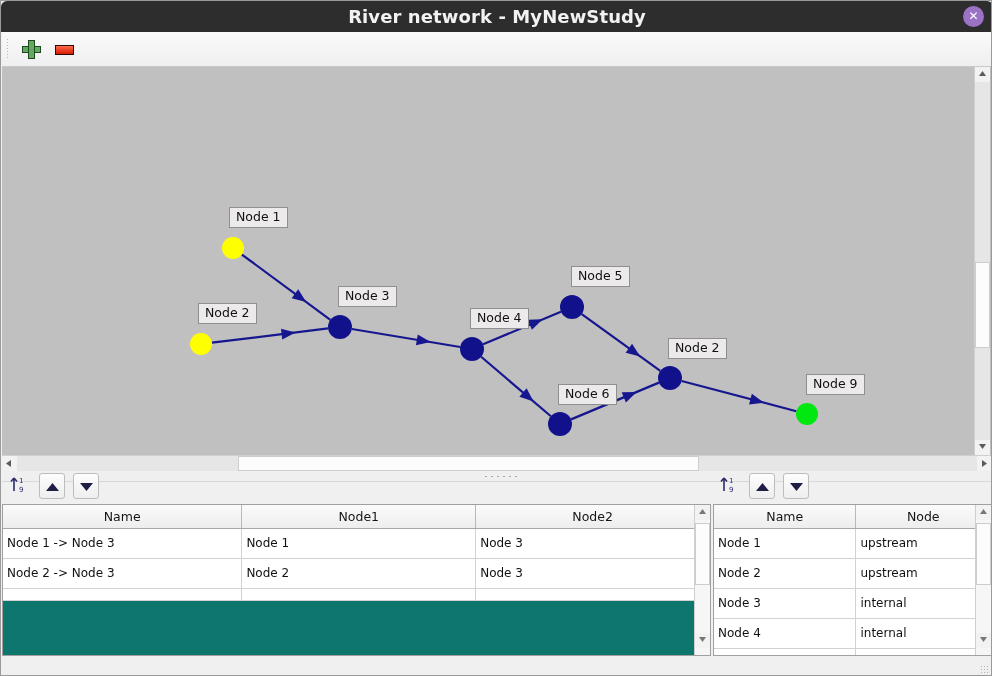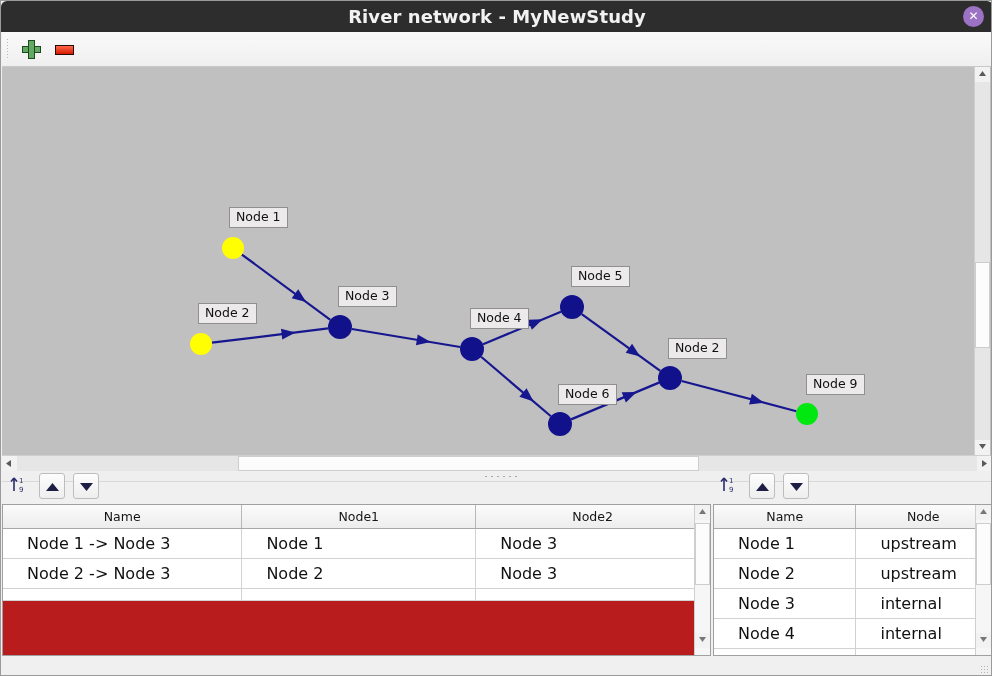--- a/index.html
+++ b/index.html
@@ -127,39 +127,39 @@
   .mini-btn {
     position: absolute; top: 0; width: 26px; height: 26px;
     background: linear-gradient(#fdfdfd, #eeeeee);
     border: 1px solid #bdbdbd; border-radius: 3px; cursor: pointer;
   }
   .mini-btn.flat { background: none; border: 1px solid transparent; }
   .mini-btn svg { display: block; margin: 0 auto; }
 
   
   .table-wrap {
-    position: absolute; background: #b91c1c;
+    position: absolute; background: #0f766e;
     border: 1px solid #a0a0a0; overflow: hidden;
   }
   #left-table-wrap  { left: 1px;   top: 503px; width: 709px; height: 152px; }
   #right-table-wrap { left: 712px; top: 503px; width: 279px; height: 152px; }
 
   table.grid { border-collapse: collapse; width: 100%; table-layout: fixed; }
   table.grid th {
     background: linear-gradient(#fbfbfb, #ededed);
     border-right: 1px solid #b8b8b8;
     border-bottom: 1px solid #a8a8a8;
     font-weight: normal; font-size: 12.5px; color: #151515;
     height: 23px; text-align: center;
   }
   table.grid td {
     border-right: 1px solid #d2d2d2;
     border-bottom: 1px solid #d2d2d2;
-    font-size: 16px; color: #111;
-    height: 30px; padding: 0 24px; text-align: left;
+    font-size: 12px; color: #111;
+    height: 30px; padding: 0 4px; text-align: left;
     background: #fff; white-space: nowrap; overflow: hidden;
   }
   table.grid tr.spacer td { height: 12px; border-bottom: 1px solid #d2d2d2; }
 
   .tbl-vscroll {
     position: absolute; top: 0; right: 0; width: 16px; height: 100%;
     background: #f6f6f6; border-left: 1px solid #cfcfcf;
   }
   #bottom-strip {
     position: absolute; left: 1px; top: 655px; width: 990px; height: 20px;

